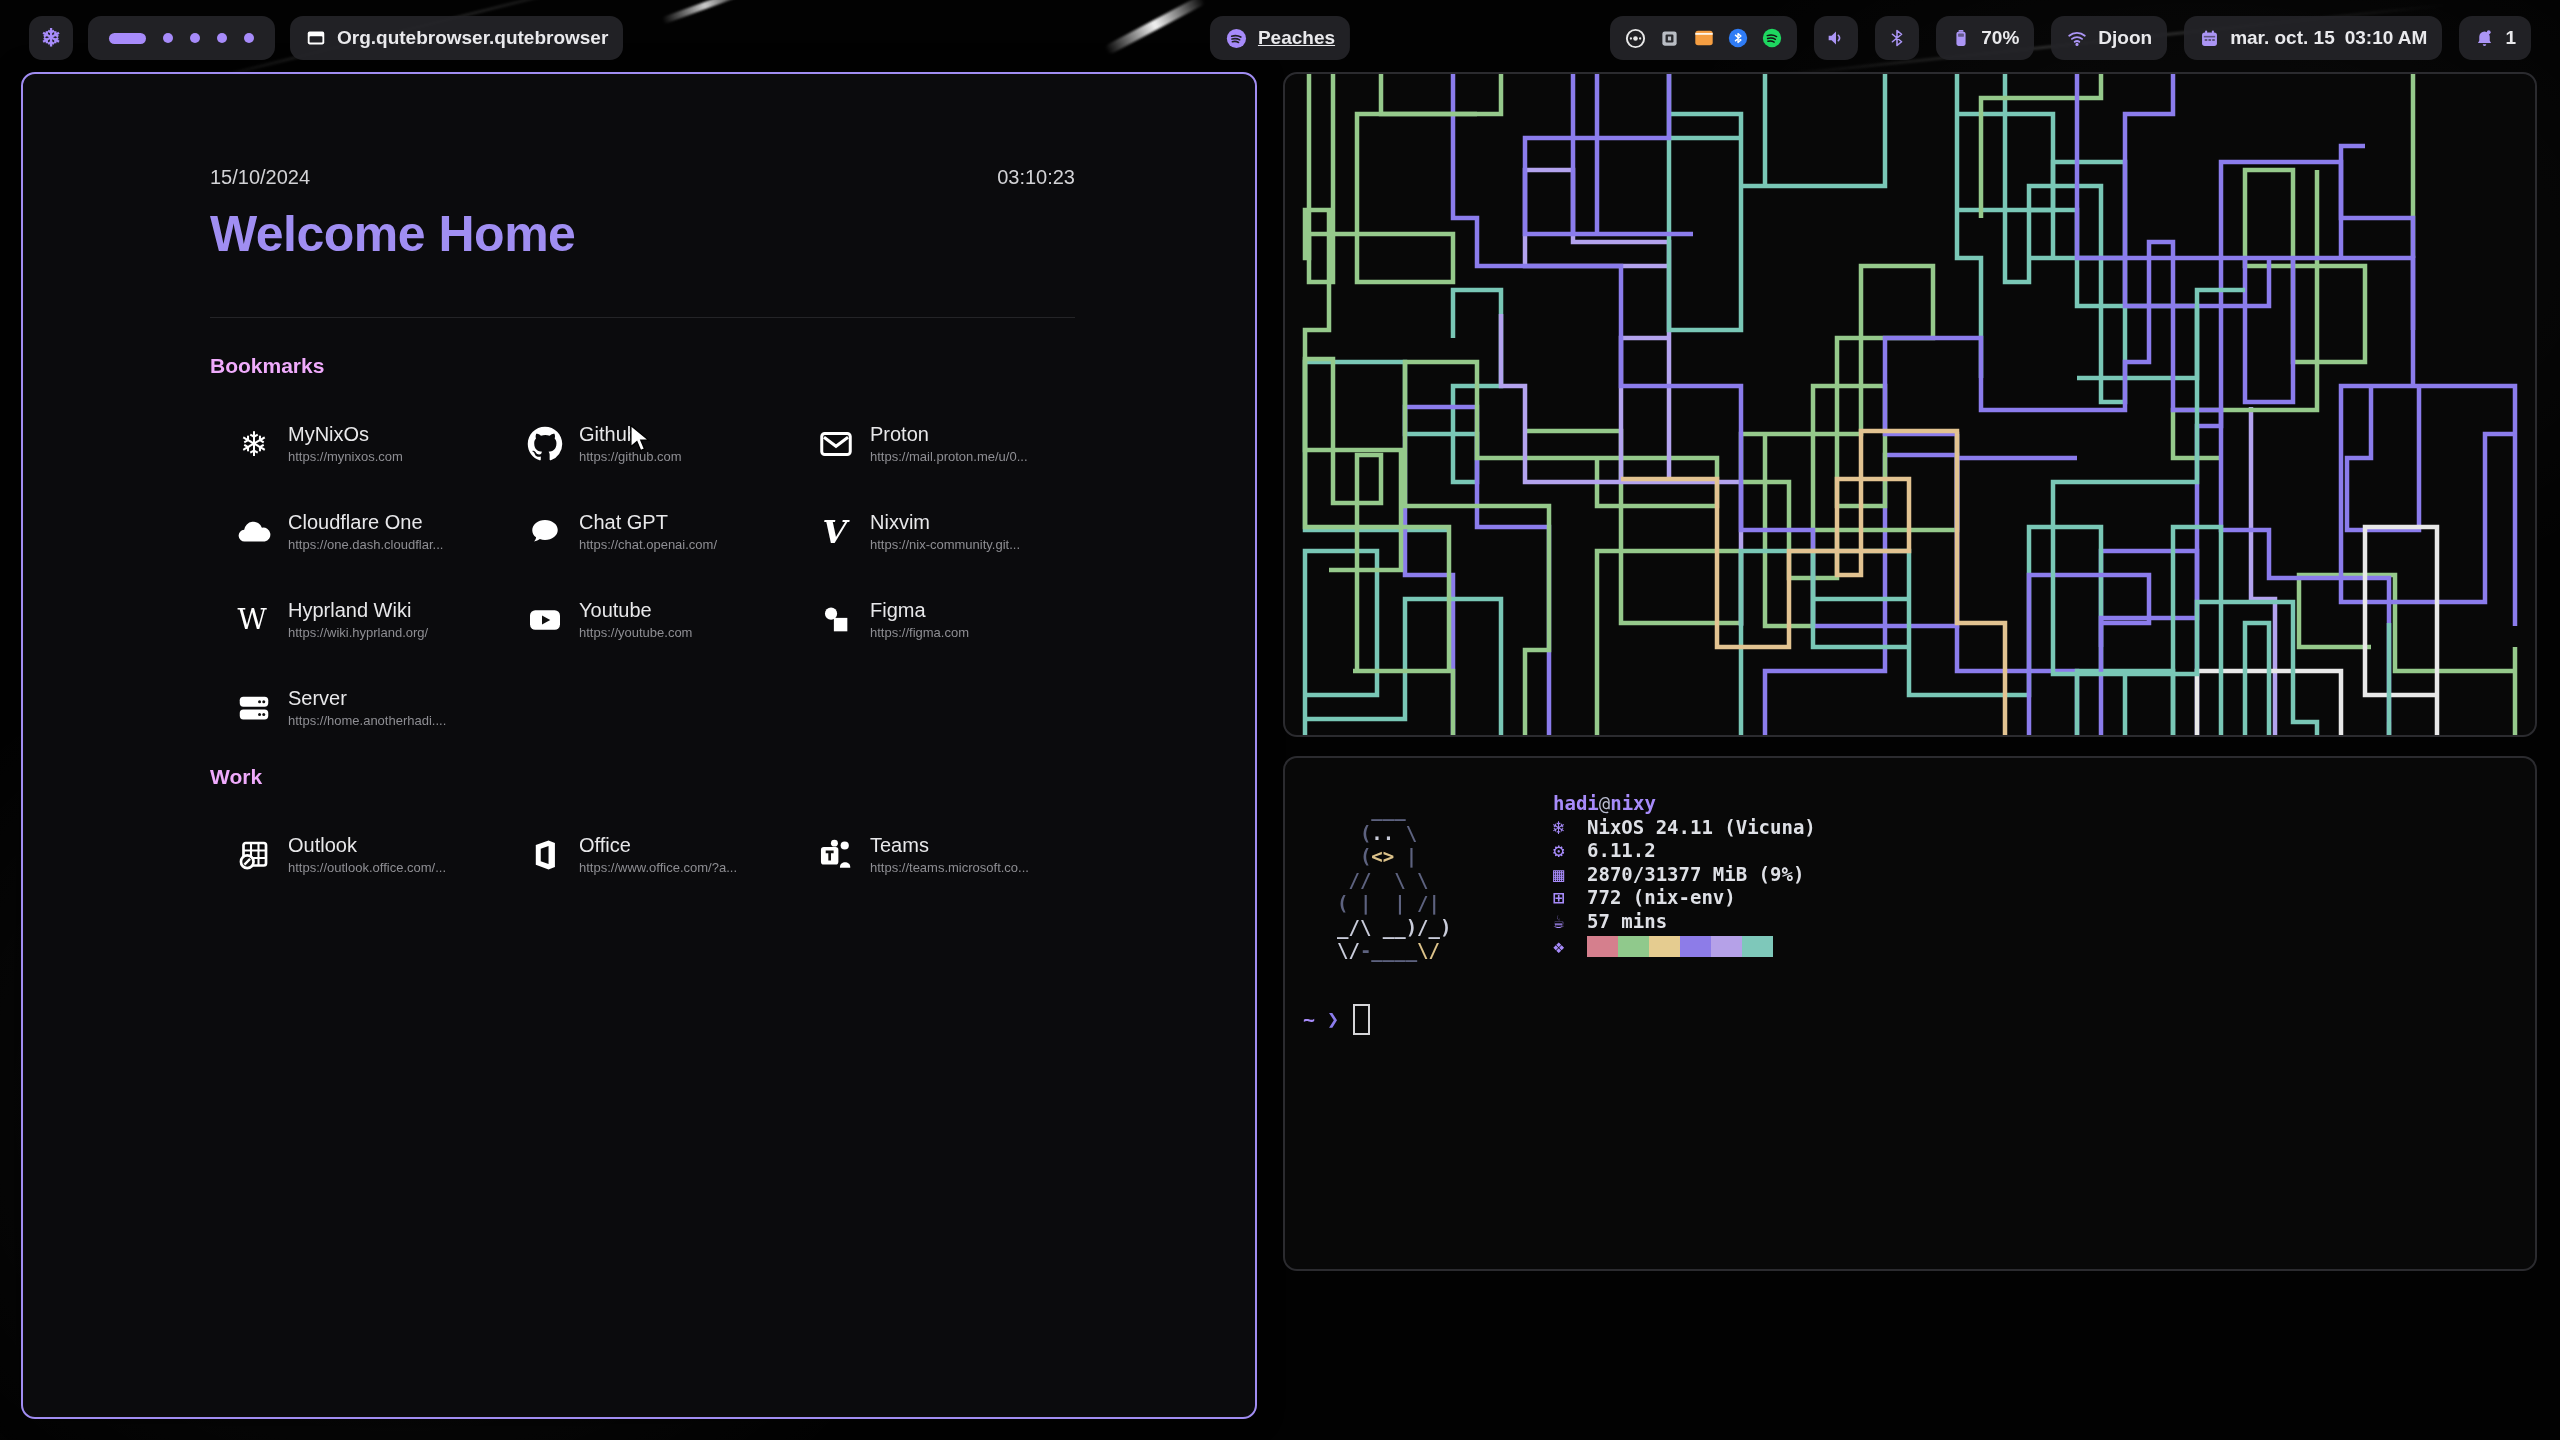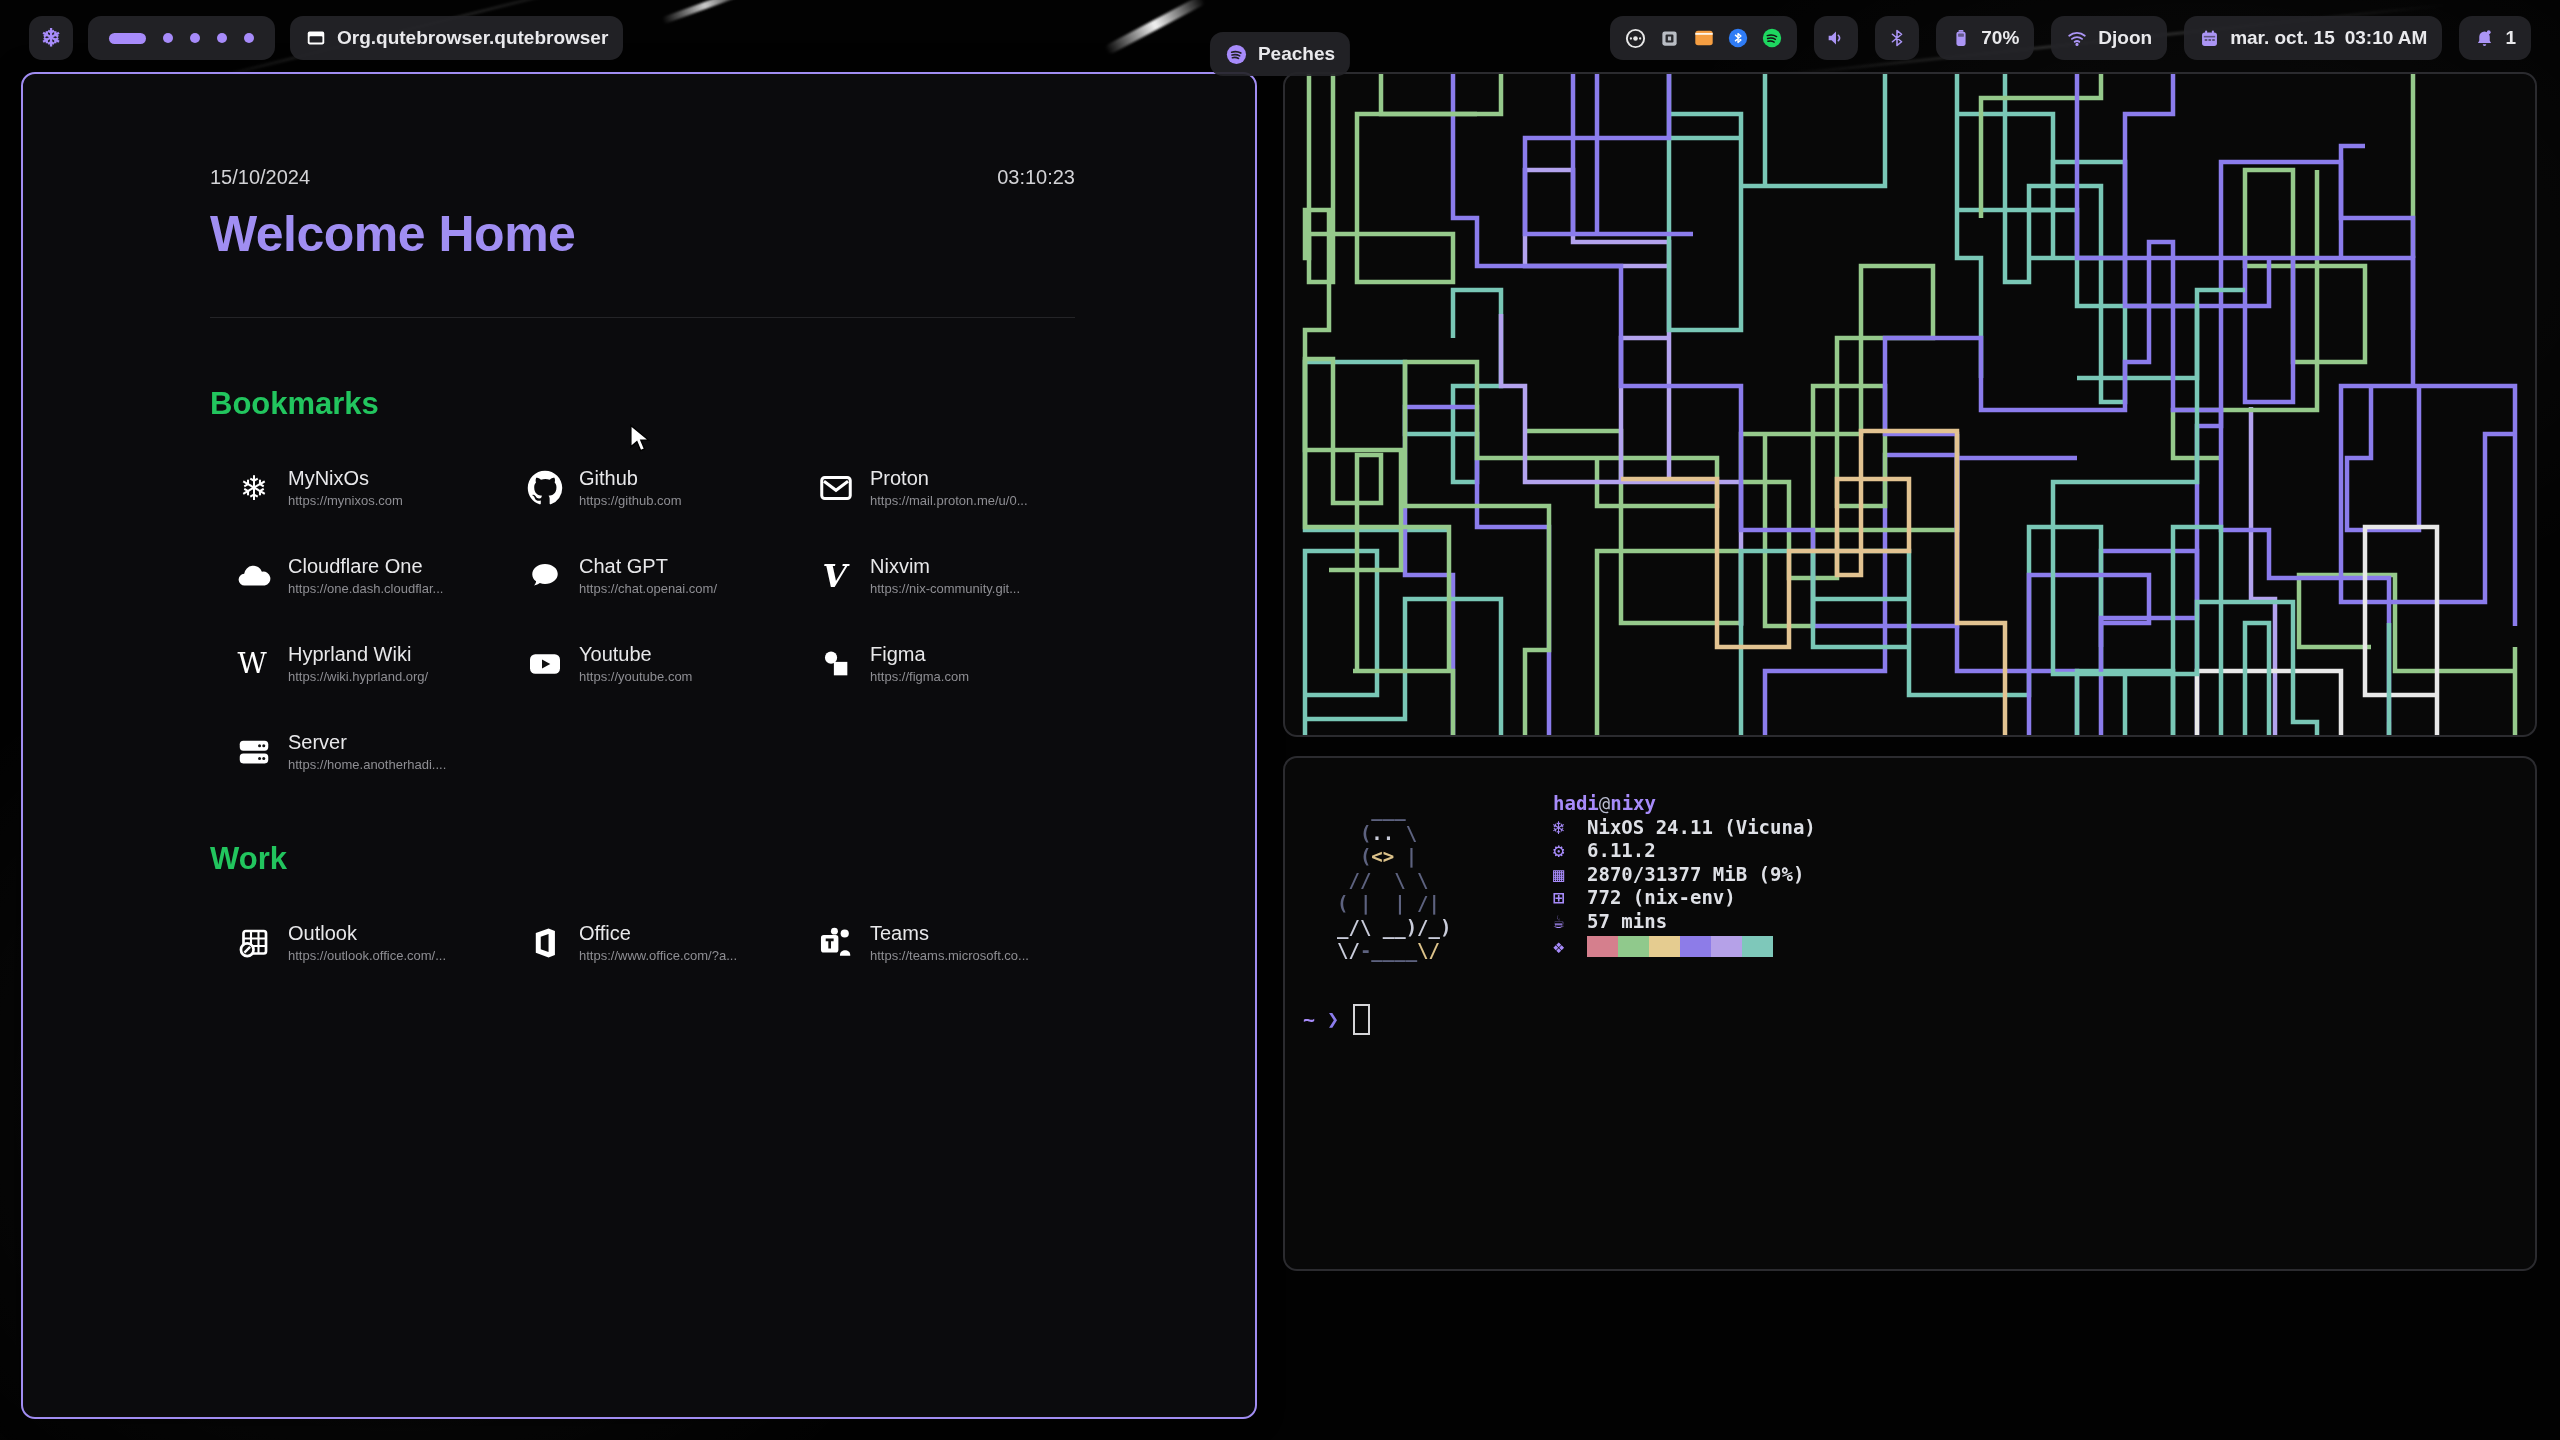--- a/index.html
+++ b/index.html
@@ -29,41 +29,41 @@
   .bar-left{display:flex;gap:15px;align-items:center;}
   .bar-right{margin-left:auto;display:flex;gap:17px;align-items:center;}
   .pill{background:rgba(36,36,40,0.92);border-radius:13px;height:44px;display:inline-flex;
         align-items:center;gap:10px;padding:0 15px;color:#e9e9ec;font-size:19px;font-weight:700;}
   .pill.square{width:44px;justify-content:center;padding:0;box-sizing:border-box;}
   .launcher .glyph{color:#a78bfa;font-size:24px;line-height:1;}
   .ws{display:flex;align-items:center;gap:17px;padding:0 21px;}
   .ws-active{width:37px;height:11px;border-radius:6px;background:#a78bfa;}
   .ws-dot{width:10px;height:10px;border-radius:50%;background:#a78bfa;}
   .win-ic{display:inline-flex;}
-  .media-pill{position:absolute;left:50%;top:16px;transform:translateX(-50%);}
+  .media-pill{position:absolute;left:50%;top:0;transform:translateX(-50%);text-decoration:underline;}
   .tray{gap:11px;padding:0 14px;}
   .tray-ic{display:inline-flex;width:23px;height:23px;align-items:center;justify-content:center;}
   .pill svg{flex:none;}
 
   
   .window{position:absolute;box-sizing:border-box;border-radius:14px;}
   .browser{left:21px;top:72px;width:1236px;height:1347px;background:#0b0b0d;
            border:2.5px solid #a18df2;box-shadow:0 0 24px rgba(0,0,0,0.6);
            padding:92px 180px 0 187px;}
   .pipeswin{left:1283px;top:72px;width:1254px;height:665px;background:rgba(8,8,9,0.94);
             border:2px solid #2b2b2f;overflow:hidden;}
   .fetchwin{left:1283px;top:756px;width:1254px;height:515px;background:rgba(8,8,9,0.94);
             border:2px solid #2b2b2f;padding:34px 20px 0 18px;overflow:hidden;}
   .pipeswin svg{display:block;width:100%;height:100%;}
 
   
   .b-head{display:flex;justify-content:space-between;color:#d3d3d6;font-size:20px;}
   .b-title{margin:16px 0 0 0;font-size:50px;font-weight:700;letter-spacing:-0.5px;color:#a08ef2;}
   .divider{border:none;border-top:1px solid #242427;margin:54px 0 0 0;}
-  .section-title{margin:68px 0 0 0;font-size:31px;font-weight:700;color:#22c55e;}
+  .section-title{margin:36px 0 0 0;font-size:21px;font-weight:700;color:#f0abfc;}
   .bm-grid{margin:44px 0 0 24px;display:grid;grid-template-columns:291px 291px 291px;row-gap:45px;}
   .bm{display:flex;align-items:center;gap:14px;cursor:pointer;}
   .bm-ic{width:40px;height:40px;flex:none;display:flex;align-items:center;justify-content:center;color:#fff;}
   .bm-name{font-size:20px;color:#e8e8ea;line-height:1.25;}
   .bm-url{font-size:13px;color:#8e8e93;margin-top:3px;white-space:nowrap;}
   .serif{font-family:"DejaVu Serif", serif;}
 
   
   .mono{font-family:"DejaVu Sans Mono", monospace;}
   .fetch-row{display:flex;}

